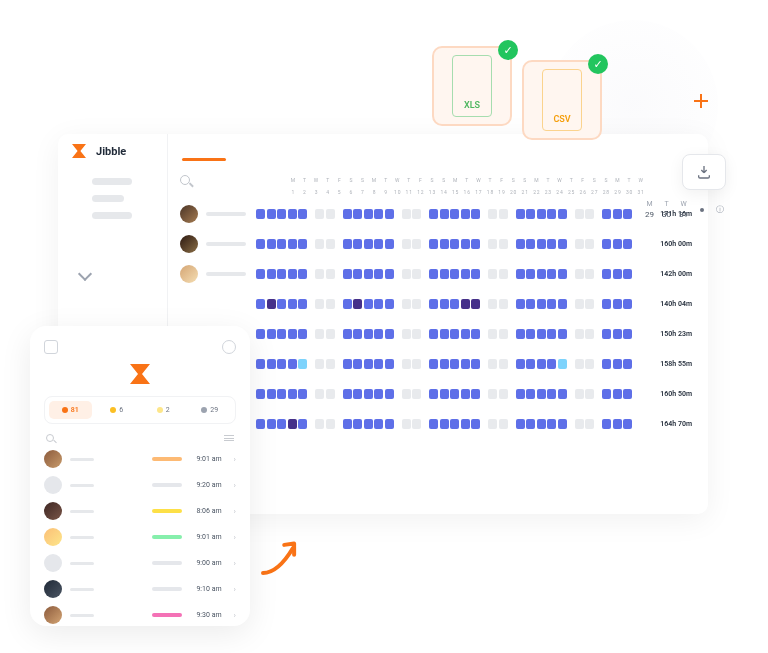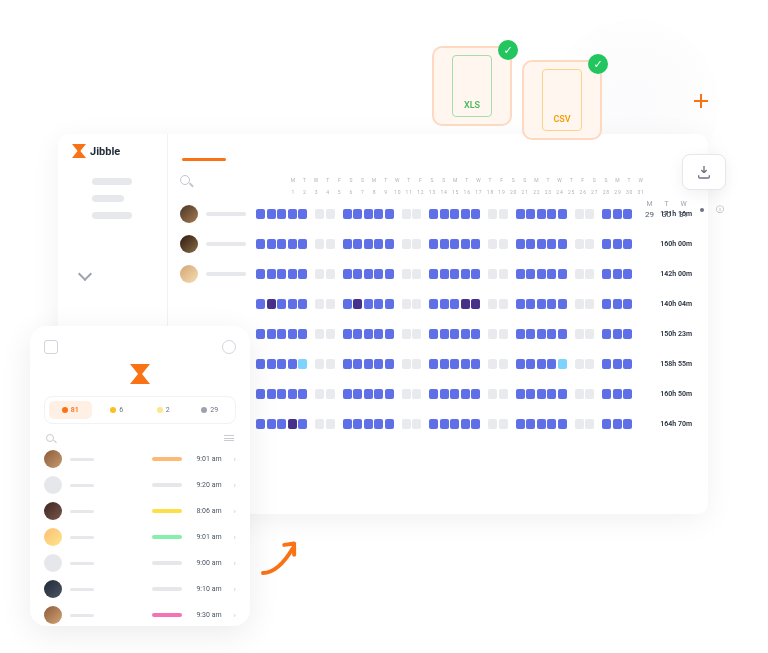--- a/index.html
+++ b/index.html
@@ -90,21 +90,21 @@
   overflow: hidden;
 }
 
 
 .msidebar {
   width: 110px;
   border-right: 1px solid #F1F2F4;
   padding: 10px 10px 10px 14px;
 }
 .logo-row {
-  display: flex; align-items: center; gap: 4px;
+  display: flex; align-items: center; gap: 10px;
   margin-bottom: 16px;
 }
 .logo-mark {
   width: 14px; height: 14px;
   background: #F97316;
   clip-path: polygon(0 0, 100% 0, 60% 50%, 100% 100%, 0 100%, 40% 50%);
 }
 .logo-text { font-size: 11px; font-weight: 700; color: #1F2937;}
 .nav-stub {
   height: 7px; background: #E6E8EB; border-radius: 4px;

